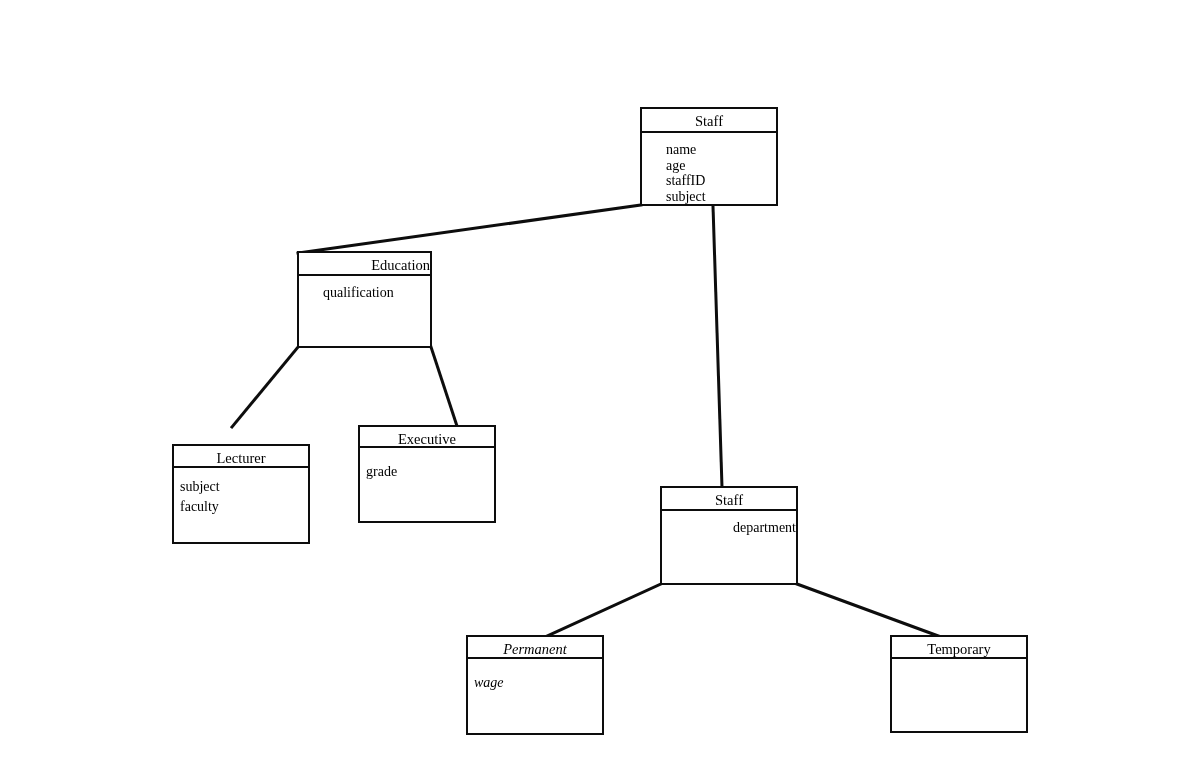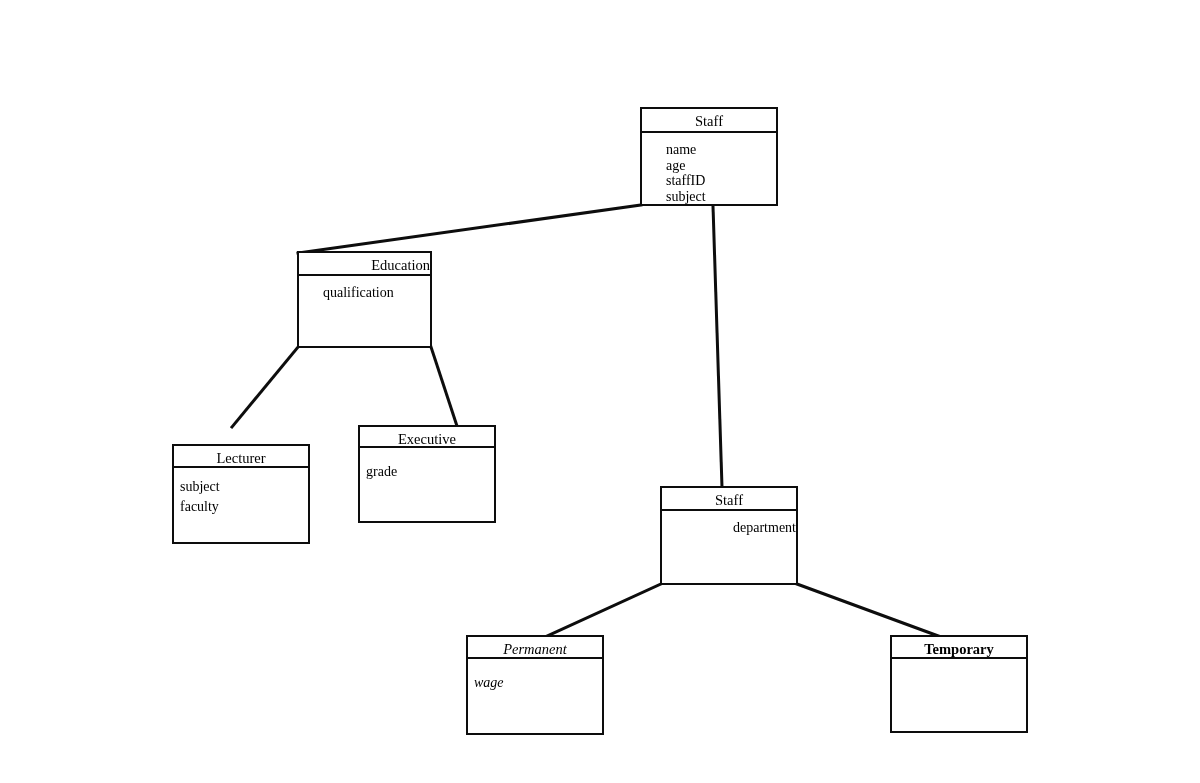--- a/index.html
+++ b/index.html
@@ -126,17 +126,17 @@
     </div>
   </div>
 
   <div class="uml-class" style="left: 466px; top: 635px; width: 138px; height: 100px; font-style: italic;">
     <div class="uml-name-compartment" style="height: 22px;">Permanent</div>
     <div class="uml-attr-compartment attrs-left attrs-pad-top">
       <div class="uml-attr">wage</div>
     </div>
   </div>
 
-  <div class="uml-class" style="left: 890px; top: 635px; width: 138px; height: 98px; font-weight: bold;">
+  <div class="uml-class" style="left: 890px; top: 635px; width: 138px; height: 98px;">
     <div class="uml-name-compartment" style="height: 22px;">Temporary</div>
   </div>
 
 </div>
 
 </body></html>

